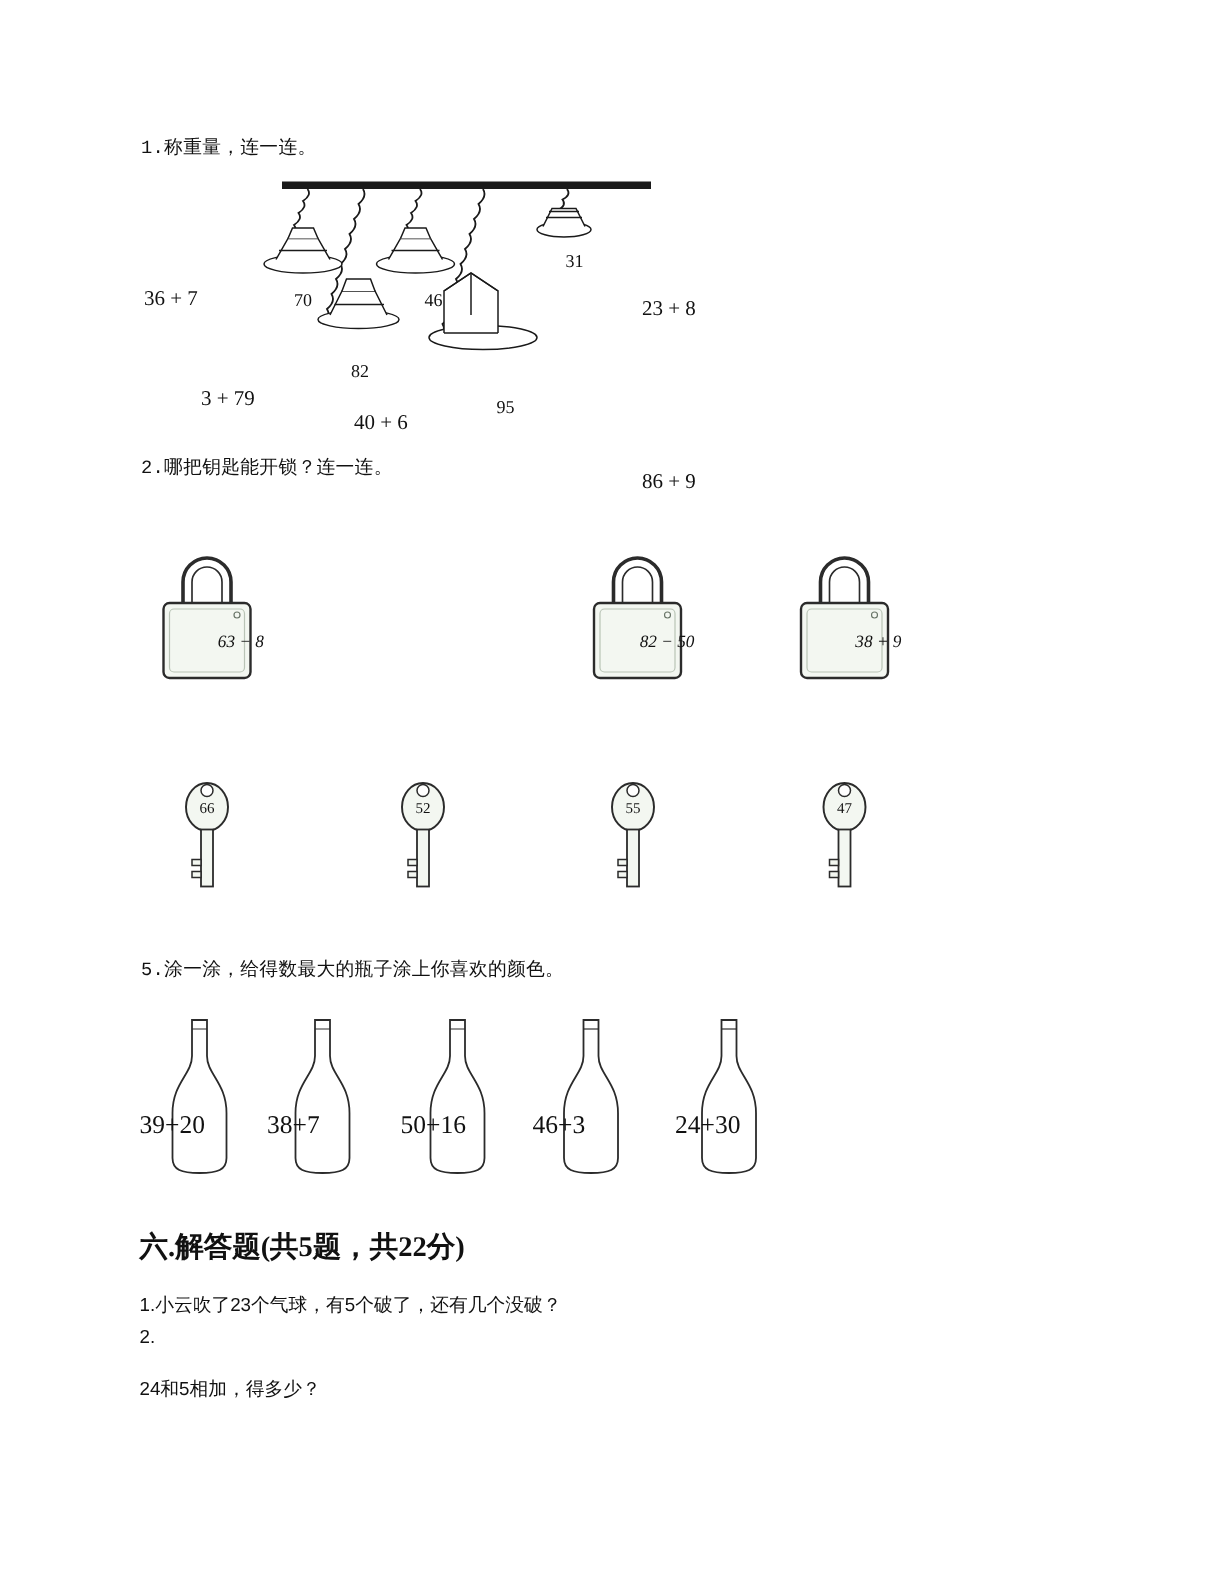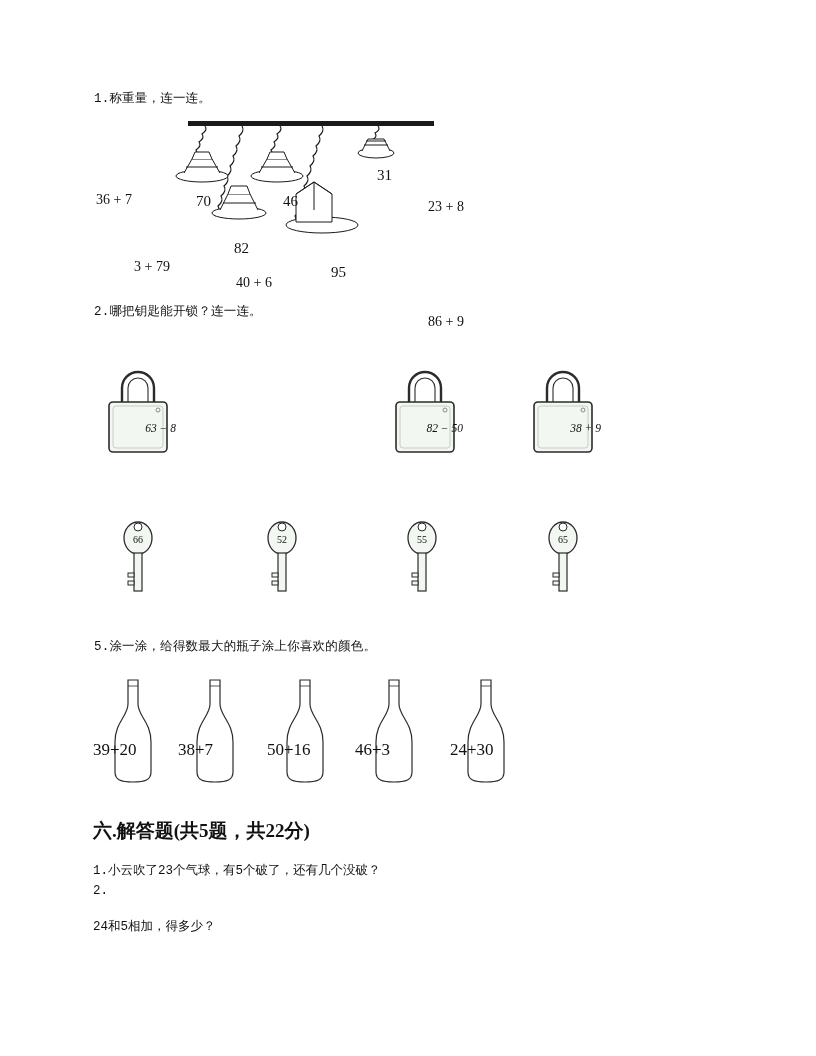--- a/index.html
+++ b/index.html
@@ -31,35 +31,35 @@
     letter-spacing: 0.2px;
   }
   .expr {
     position: absolute;
     font-size: 14px;
     font-family: "Liberation Serif", serif;
     white-space: nowrap;
   }
   .num-small {
     position: absolute;
-    font-size: 15px;
+    font-size: 12px;
     font-family: "Liberation Serif", serif;
     white-space: nowrap;
   }
   .section-head {
     position: absolute;
     font-size: 19px;
     font-weight: bold;
     font-family: "Liberation Serif", serif;
     white-space: nowrap;
   }
   .body-text {
     position: absolute;
     font-size: 12.5px;
-    font-family: Liberation Mono, monospace;
+    font-family: Liberation Sans, sans-serif;
     white-space: nowrap;
   }
 
   
   #scale-svg { position: absolute; left: 150px; top: 105px; }
 
   
   .lock-wrap { position: absolute; }
   .lock-expr {
     position: absolute;
@@ -226,21 +226,21 @@
   </div>
 
   <div class="key-wrap" style="left:543px; top:518px; width:40px; height:76px;">
     <svg width="40" height="76" viewBox="0 0 40 76">
       <ellipse cx="20" cy="20" rx="14" ry="16" fill="#f3f7f1" stroke="#2b2b2b" stroke-width="1.3"></ellipse>
       <ellipse cx="20" cy="9" rx="4" ry="4" fill="#fff" stroke="#2b2b2b" stroke-width="1"></ellipse>
       <rect x="16" y="35" width="8" height="38" fill="#f3f7f1" stroke="#2b2b2b" stroke-width="1.2"></rect>
       <rect x="10" y="55" width="6" height="4" fill="#f3f7f1" stroke="#2b2b2b" stroke-width="1"></rect>
       <rect x="10" y="63" width="6" height="4" fill="#f3f7f1" stroke="#2b2b2b" stroke-width="1"></rect>
     </svg>
-    <div class="key-num" style="left:0; top:16px;">65</div>
+    <div class="key-num" style="left:0; top:16px;">47</div>
   </div>
 
   <div class="q-label" style="left:94px; top:638px;">5.涂一涂，给得数最大的瓶子涂上你喜欢的颜色。</div>
 
   <div class="bottle-wrap" style="left:103px; top:676px; width:60px; height:110px;">
     <svg width="60" height="110" viewBox="0 0 60 110">
       <path d="M25 4 L35 4 L35 28 C35 40 48 46 48 66 L48 96 C48 104 42 106 30 106 C18 106 12 104 12 96 L12 66 C12 46 25 40 25 28 Z" fill="#ffffff" stroke="#2b2b2b" stroke-width="1.2"></path>
       <path d="M25 10 L35 10" stroke="#2b2b2b" stroke-width="0.8"></path>
     </svg>
   </div>

